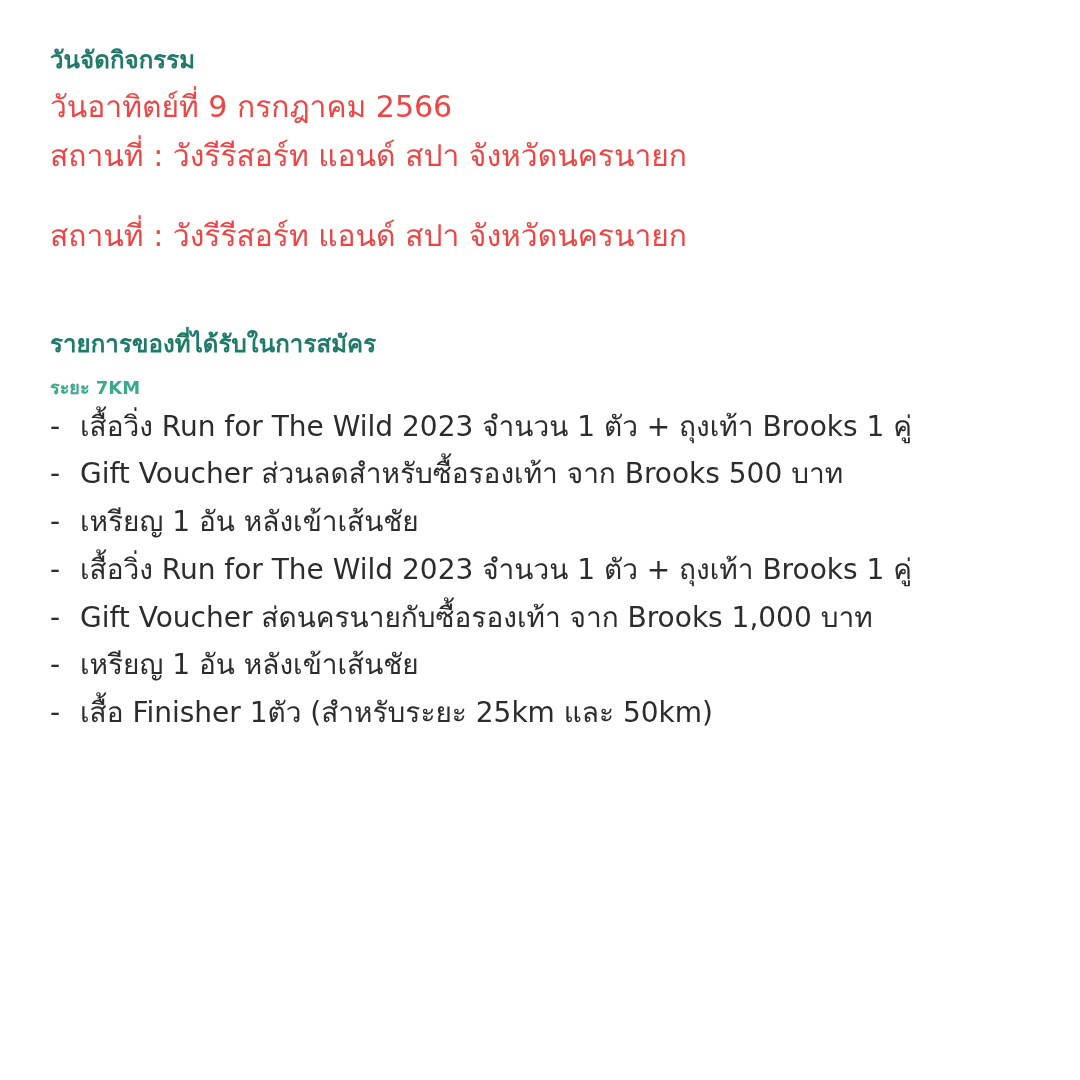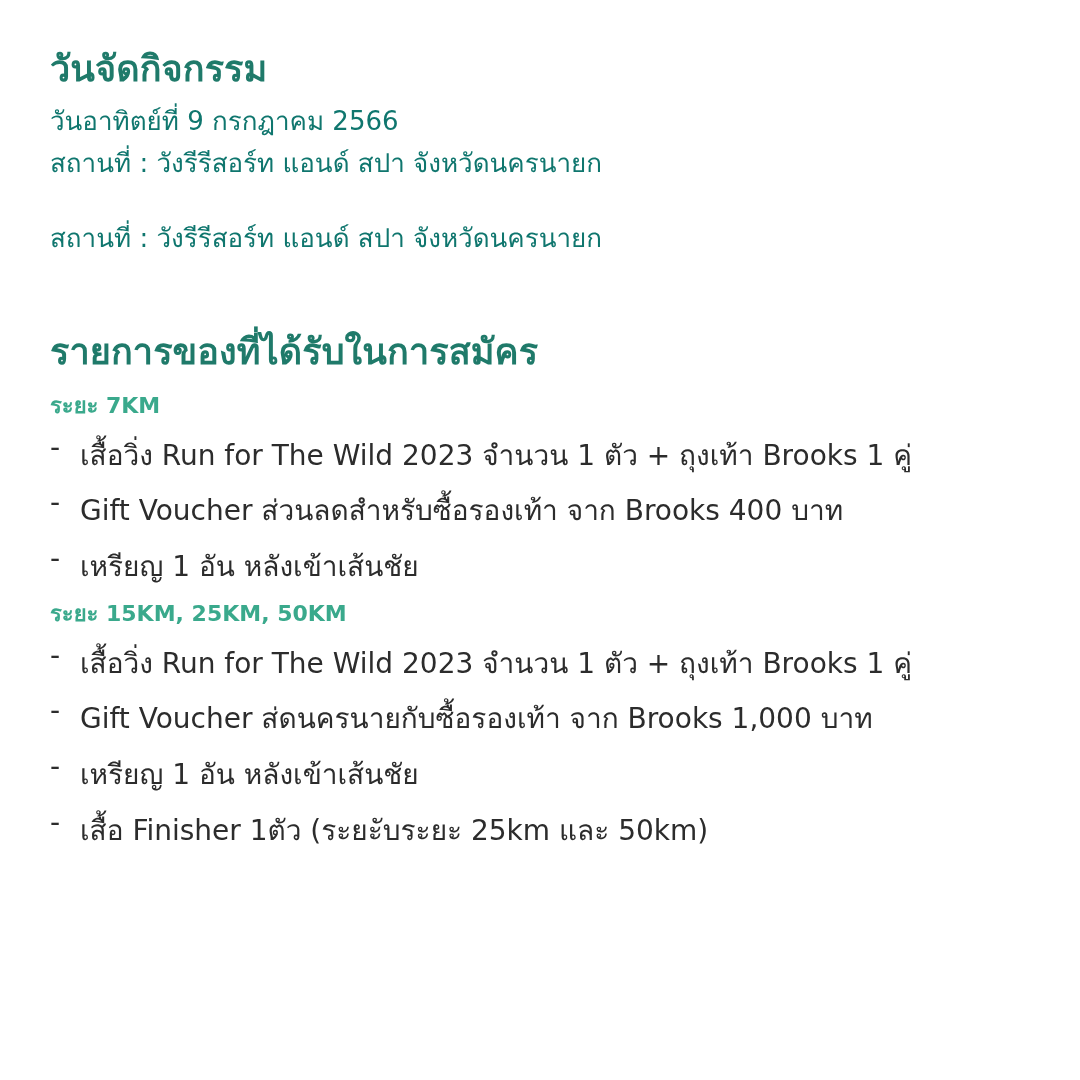--- a/index.html
+++ b/index.html
@@ -22,39 +22,39 @@
   }
   .section {
     margin-bottom: 30px;
   }
   .section.first {
     margin-bottom: 36px;
   }
   .heading {
     color: #1f7a6a;
     font-weight: bold;
-    font-size: 36px;
+    font-size: 24px;
     line-height: 1.38;
     margin: 0 0 8px 0;
     letter-spacing: 0.1px;
   }
   .line {
-    font-size: 26px;
+    font-size: 30px;
     line-height: 1.48;
-    color: #0f766e;
+    color: #ef4444;
     margin: 0 0 4px 0;
     font-weight: 400;
   }
   .gap-lg {
     height: 40px;
   }
   .subheading {
     color: #3aa98c;
     font-weight: bold;
-    font-size: 22px;
+    font-size: 18px;
     line-height: 1.4;
     margin: 12px 0 6px 0;
   }
   ul.items {
     list-style: none;
     margin: 0 0 2px 0;
     padding: 0;
   }
   ul.items li {
     display: flex;
@@ -64,21 +64,20 @@
     color: #2c2c2c;
     margin-bottom: 8px;
   }
   ul.items li .dash {
     flex: 0 0 auto;
     width: 30px;
     color: #2c2c2c;
   }
   ul.items li .txt {
     flex: 1 1 auto;
-    margin-top: 8px;
   }
   .sec-items .heading {
     margin-bottom: 14px;
   }
 </style>
 </head>
 <body>
 
 <div class="page">
 
@@ -98,42 +97,41 @@
     <p class="heading">รายการของที่ได้รับในการสมัคร</p>
 
     <p class="subheading">ระยะ 7KM</p>
     <ul class="items">
       <li>
         <span class="dash">-</span>
         <span class="txt">เสื้อวิ่ง Run for The Wild 2023 จำนวน 1 ตัว + ถุงเท้า Brooks 1 คู่</span>
       </li>
       <li>
         <span class="dash">-</span>
-        <span class="txt">Gift Voucher ส่วนลดสำหรับซื้อรองเท้า จาก Brooks 400 บาท</span>
+        <span class="txt">Gift Voucher ส่วนลดสำหรับซื้อรองเท้า จาก Brooks 500 บาท</span>
       </li>
       <li>
         <span class="dash">-</span>
         <span class="txt">เหรียญ 1 อัน หลังเข้าเส้นชัย</span>
       </li>
     </ul>
 
-    <p class="subheading">ระยะ 15KM, 25KM, 50KM</p>
     <ul class="items">
       <li>
         <span class="dash">-</span>
         <span class="txt">เสื้อวิ่ง Run for The Wild 2023 จำนวน 1 ตัว + ถุงเท้า Brooks 1 คู่</span>
       </li>
       <li>
         <span class="dash">-</span>
         <span class="txt">Gift Voucher ส่ดนครนายกับซื้อรองเท้า จาก Brooks 1,000 บาท</span>
       </li>
       <li>
         <span class="dash">-</span>
         <span class="txt">เหรียญ 1 อัน หลังเข้าเส้นชัย</span>
       </li>
       <li>
         <span class="dash">-</span>
-        <span class="txt">เสื้อ Finisher 1ตัว (ระยะับระยะ 25km และ 50km)</span>
+        <span class="txt">เสื้อ Finisher 1ตัว (สำหรับระยะ 25km และ 50km)</span>
       </li>
     </ul>
   </div>
 
 </div>
 
 </body></html>

